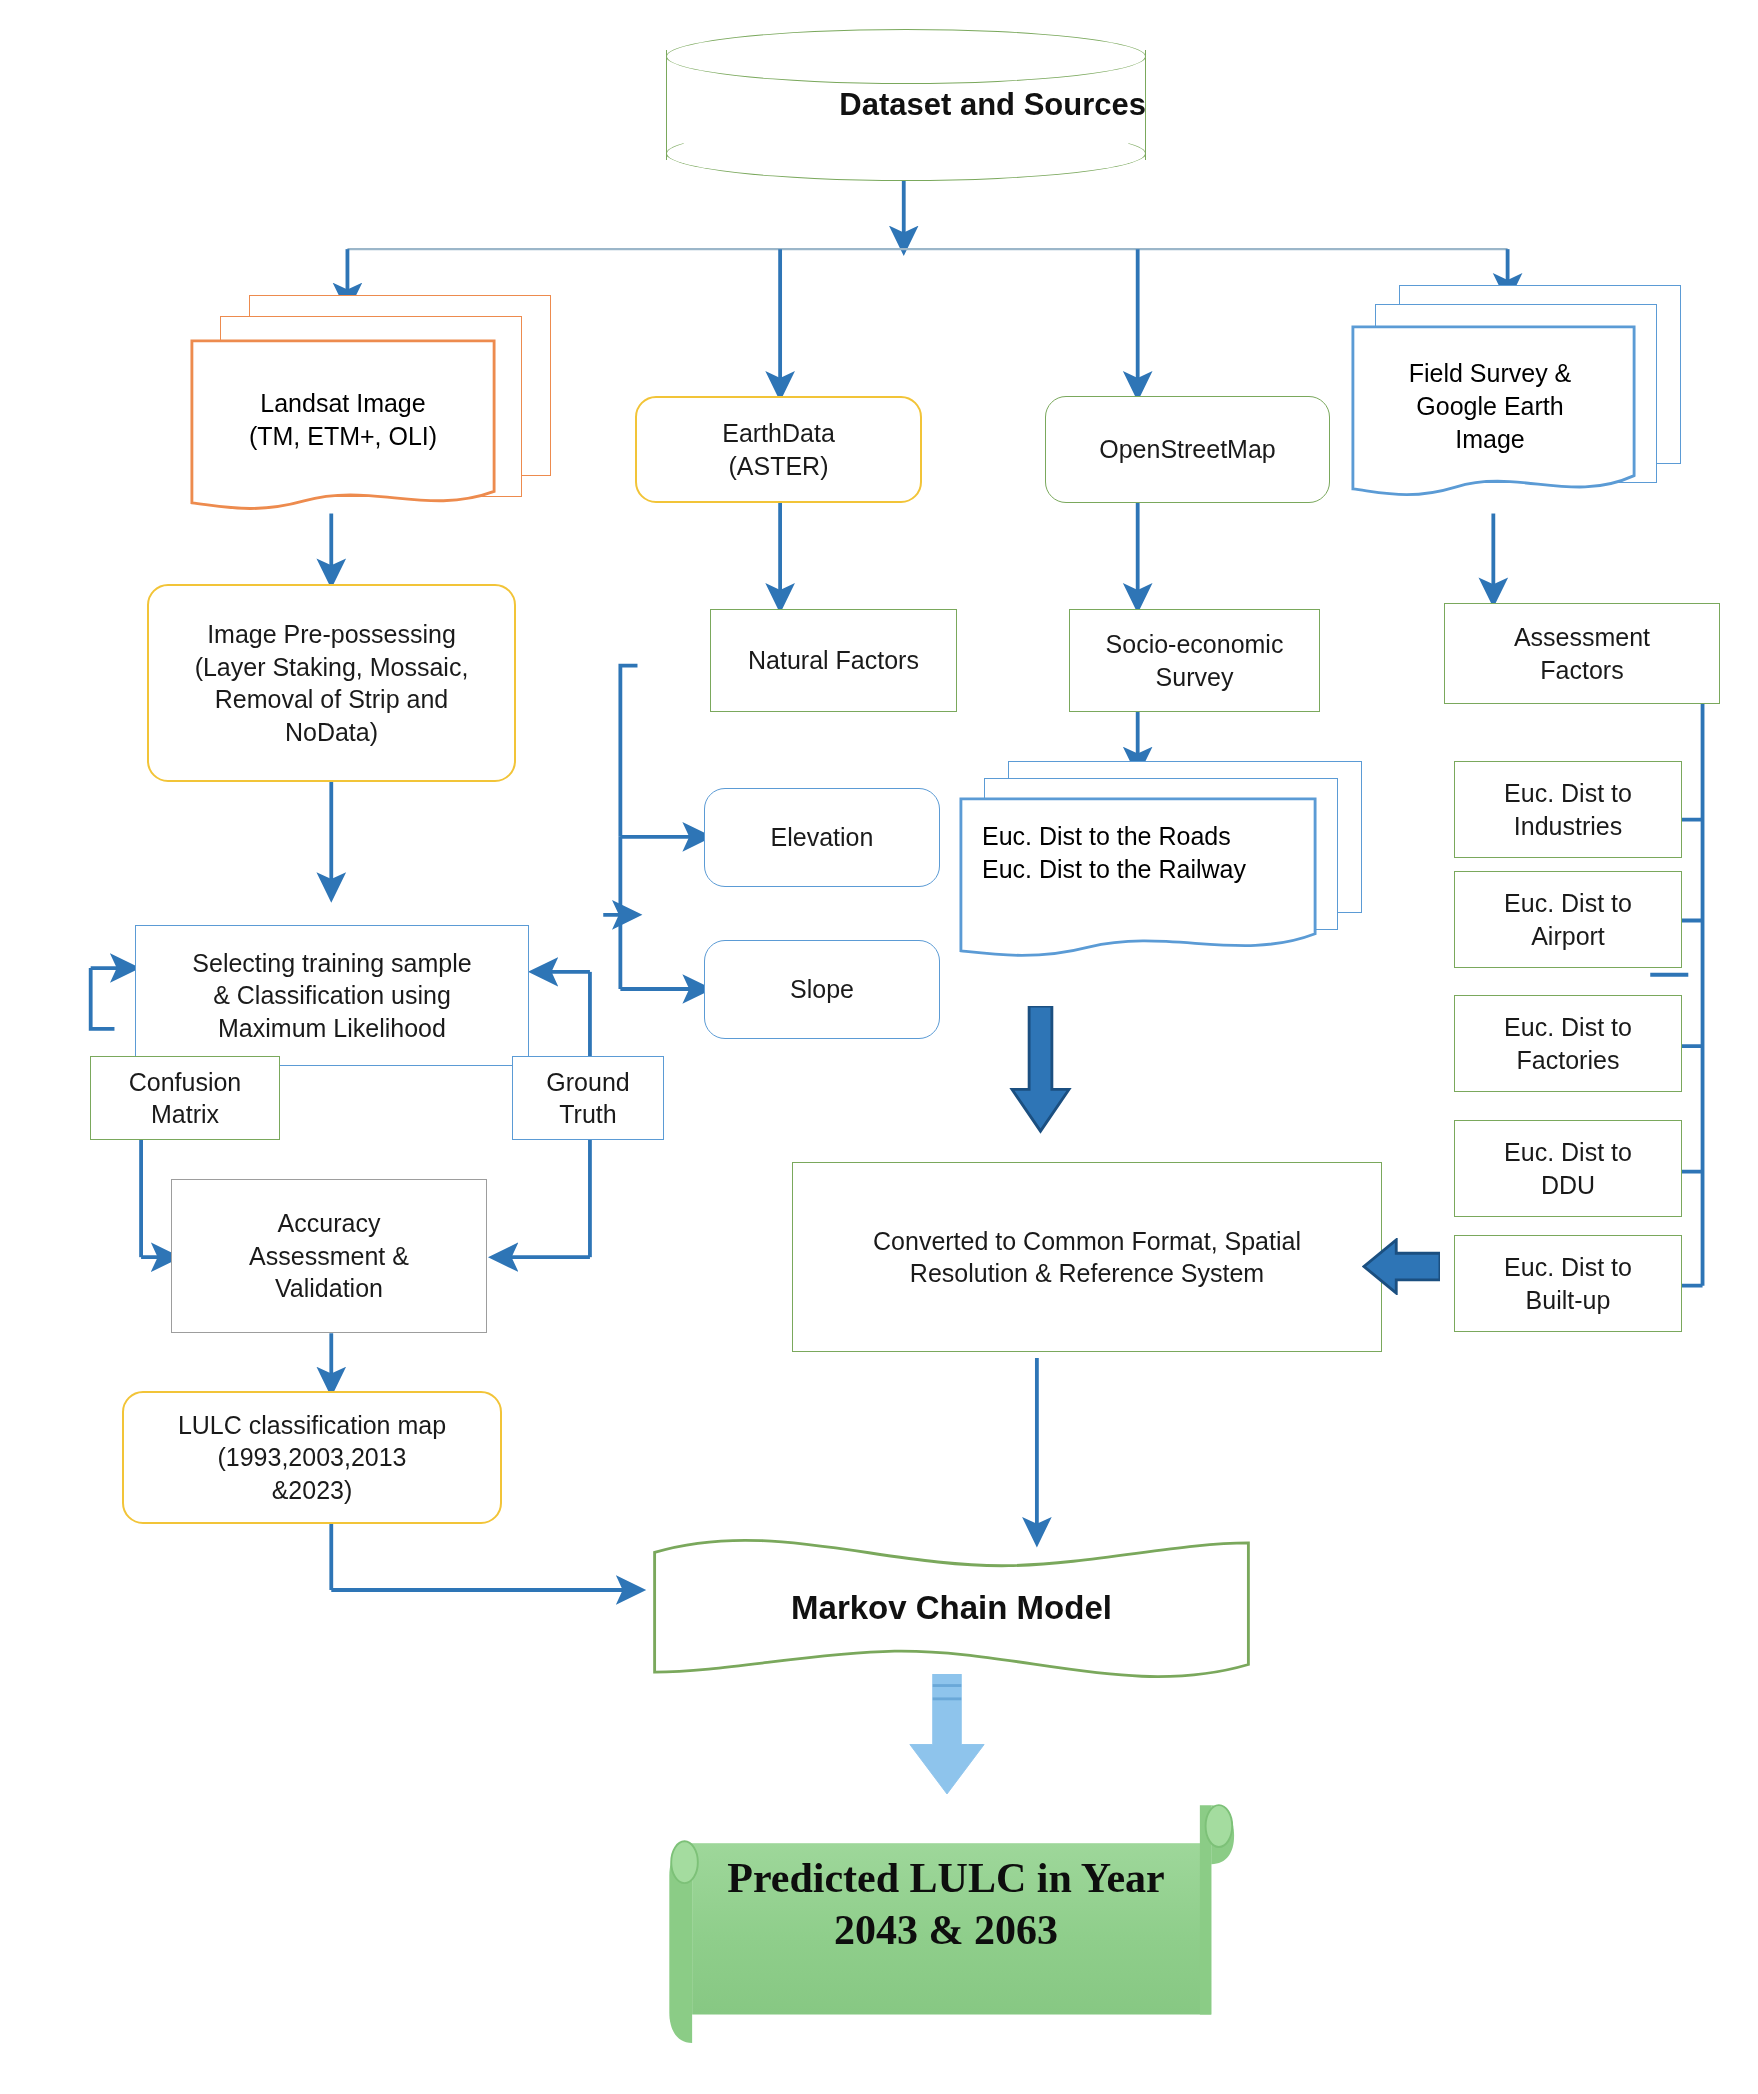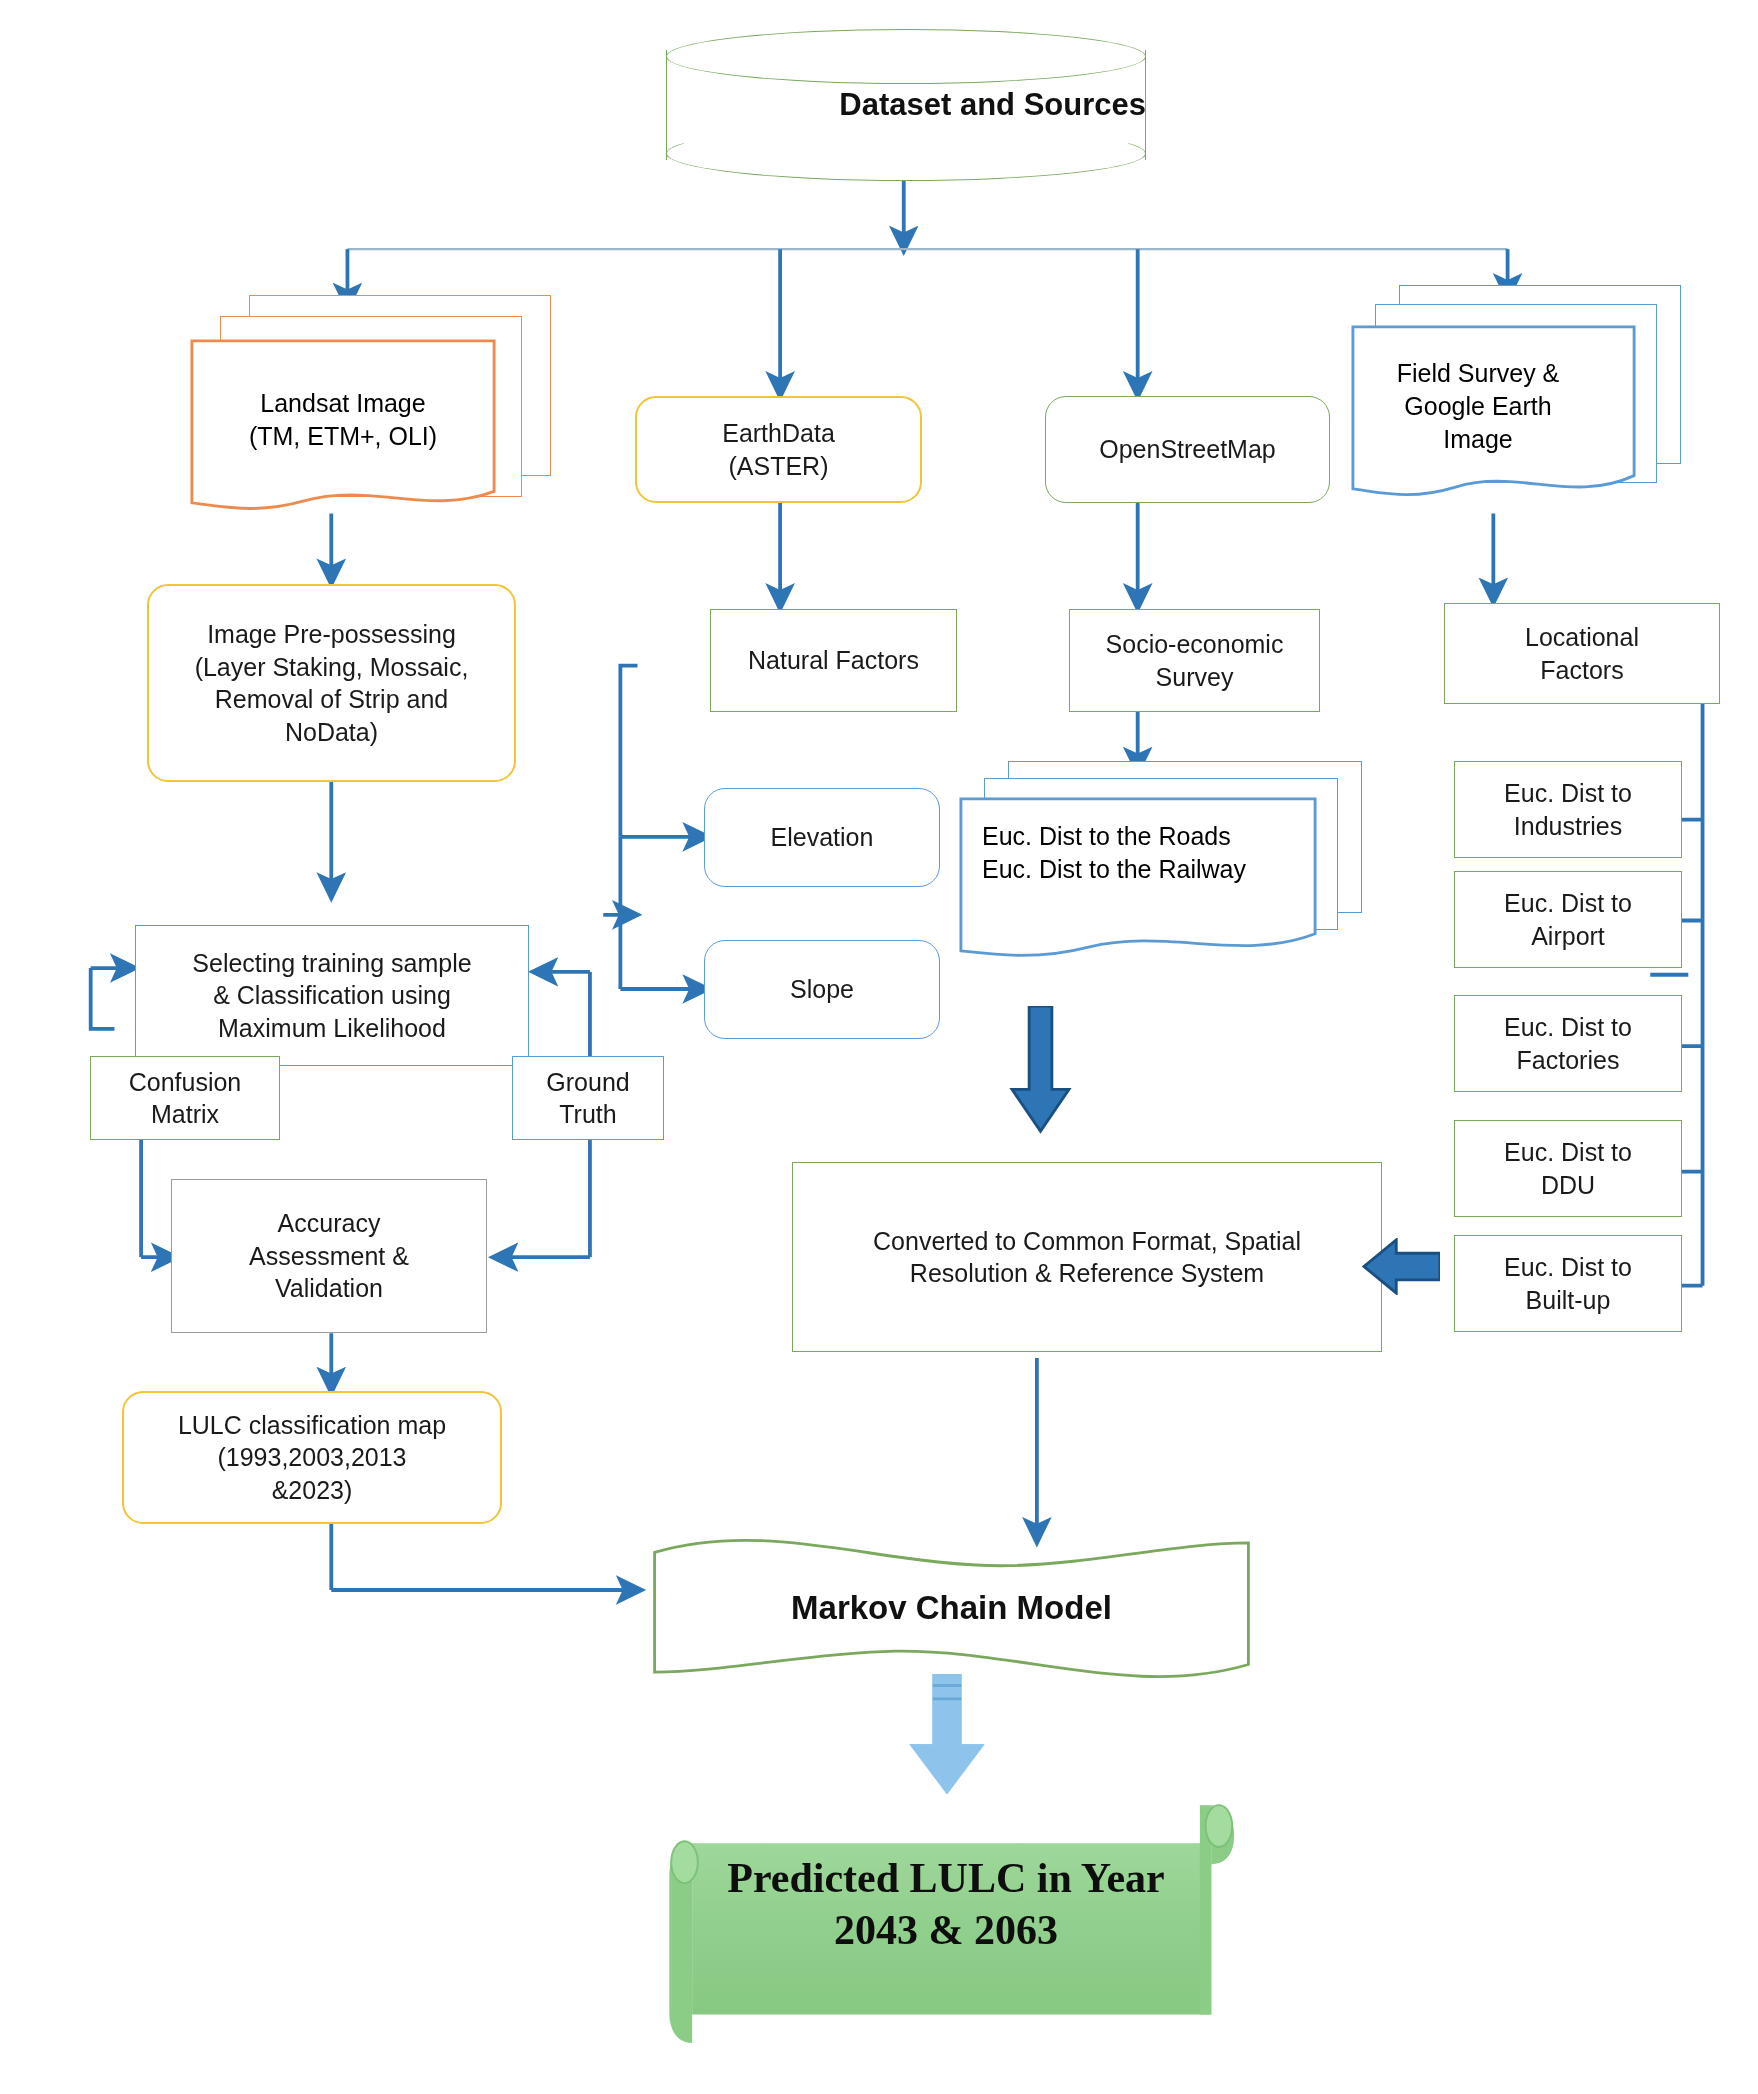--- a/index.html
+++ b/index.html
@@ -240,21 +240,21 @@
   <div class="node b-green r-round fs19" style="left:1001px;top:396px;width:285px;height:107px;">
     <span>OpenStreetMap</span>
   </div>
 
   <div class="stack" style="left:1351px;top:285px;width:333px;height:233px;">
     <div class="sheet b-blue" style="left:48px; top:0px;  width:282px; height:179px;"></div>
     <div class="sheet b-blue" style="left:24px; top:19px; width:282px; height:179px;"></div>
     <svg style="position:absolute;left:0px;top:40px;width:285px;height:183px;" viewBox="0 0 300 192" preserveAspectRatio="none">
       <path d="M2,2 L298,2 L298,158 C232,188 176,150 110,170 C64,184 34,176 2,172 Z" fill="#ffffff" stroke="#5b9bd5" stroke-width="3"></path>
     </svg>
-    <div class="doc-label fs19" style="left:0px;top:40px;width:254px;height:162px;">Field Survey &amp;
+    <div class="doc-label fs19" style="left:12px;top:40px;width:254px;height:162px;">Field Survey &amp;
 Google Earth
 Image</div>
   </div>
 
   <div class="node b-yellow r-round fs19" style="left:147px;top:584px;width:369px;height:198px;">
     <span>Image Pre-possessing
 (Layer Staking, Mossaic,
 Removal of Strip and
 NoData)</span>
   </div>
@@ -262,21 +262,21 @@
   <div class="node b-green fs19" style="left:666px;top:609px;width:247px;height:103px;">
     <span>Natural Factors</span>
   </div>
 
   <div class="node b-green fs19" style="left:1025px;top:609px;width:251px;height:103px;">
     <span>Socio-economic
 Survey</span>
   </div>
 
   <div class="node b-green fs19" style="left:1400px;top:603px;width:276px;height:101px;">
-    <span>Locational
+    <span>Assessment
 Factors</span>
   </div>
 
   <div class="node b-blue r-round fs19" style="left:704px;top:788px;width:236px;height:99px;">
     <span>Elevation</span>
   </div>
 
   <div class="node b-blue r-round fs19" style="left:704px;top:940px;width:236px;height:99px;">
     <span>Slope</span>
   </div>

